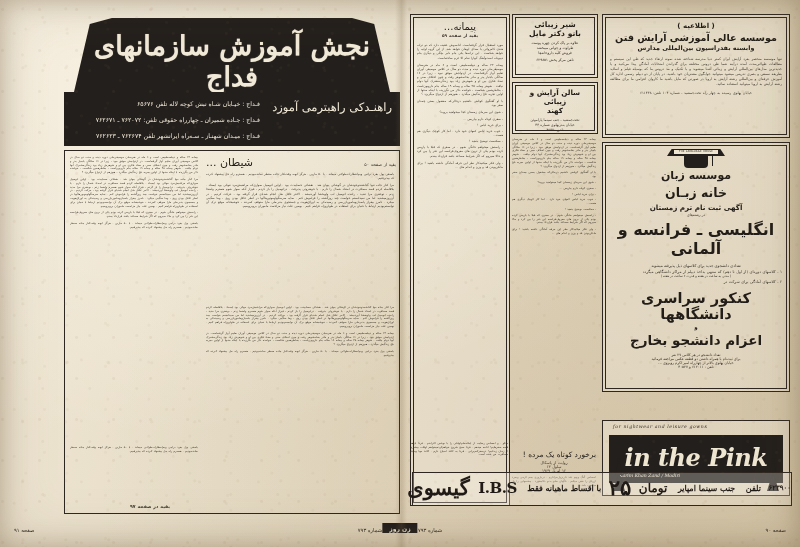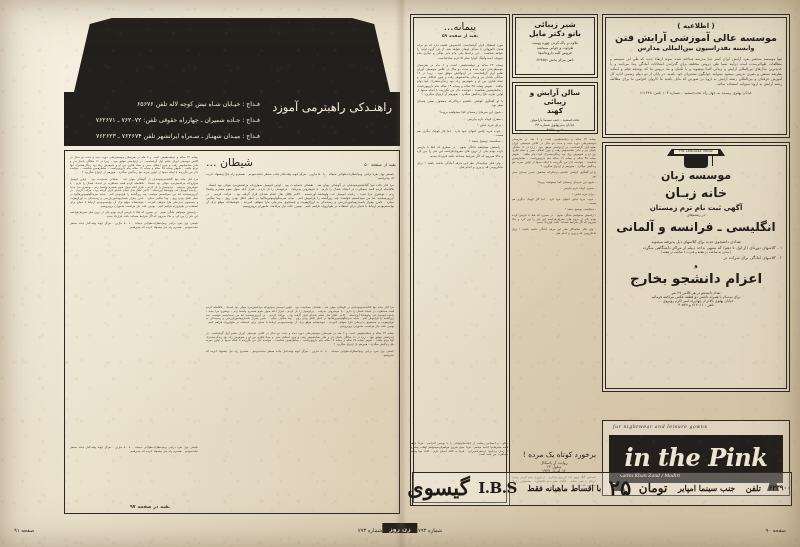--- a/index.html
+++ b/index.html
@@ -108,20 +108,21 @@
 </style>
 </head>
 <body>
 
 <div id="page">
 
   <div class="sheet left">
 
     <div id="fadaj">
       <div class="blk logo"></div>
+      <div class="fadaj-title">نجش آموزش سازمانهای فداج</div>
       <div class="blk strip"></div>
       <div class="fadaj-slogan">راهنـدکی راهبترمی آموزد</div>
       <div class="fadaj-lines">
         <div>فـداج : خیـابان شـاه نبش کوچه لاله تلفن ۶۵۶۷۶</div>
         <div>فـداج : جـاده شمیران ـ چهارراه حقوقی تلفن: ۷۶۲۰۷۲ ـ ۷۶۲۶۷۱</div>
         <div>فـداج : میـدان شهنـاز ـ سـه‌راه ایرانشهر تلفن ۷۶۲۶۷۴ ـ ۷۶۲۶۲۳</div>
       </div>
     </div>
 
     <div class="rule" style="left:58px;top:144px;width:336px;height:1px;"></div>
@@ -252,25 +253,26 @@
           <div class="tag">THE LANGUAGE HOUSE</div>
           <div class="capb"></div>
           <div class="tassel"></div>
         </div>
       </div>
       <div style="position:absolute;left:7px;right:7px;top:26px;">
         <div class="adtitle" style="font-size:11px;">موسسه زبان</div>
         <div class="adtitle" style="font-size:12.5px;margin-top:3px;">خانه زبـان</div>
         <div class="adtitle" style="font-size:7.2px;margin-top:3px;">آگهی ثبت نام ترم زمستان</div>
         <div class="adbody" style="font-size:3.6px;margin-top:1px;">در رشته‌های</div>
-        <div class="adtitle" style="font-size:12px;margin-top:3px;">انگلیسی ـ فرانسه و آلمانی</div>
+        <div class="adtitle" style="font-size:16px;margin-top:3px;">انگلیسی ـ فرانسه و آلمانی</div>
         <div class="adbody" style="font-size:3.8px;margin-top:5px;">تعدادی دانشجوی جدید برای کلاسهای ذیل پذیرفته میشوند</div>
         <div class="txt" style="font-size:3.8px;text-align:right;margin-top:2px;">۱ ـ کلاسهای دوره‌ای (از اول تا دهم) که منتهی بداخذ دیپلم از مراکز دانشگاهی میگردد</div>
         <div class="adbody" style="font-size:3.2px;">( مدتی به ساعت در هفته و قدرت ۶ ساعت در هفته )</div>
         <div class="txt" style="font-size:3.8px;text-align:right;margin-top:2px;">۲ ـ کلاسهای آمادگی برای شرکت در</div>
+        <div class="adtitle" style="font-size:14.5px;margin-top:6px;">کنکور سراسری دانشگاهها</div>
         <div class="adtitle" style="font-size:5.5px;margin-top:2px;">و</div>
         <div class="adtitle" style="font-size:13.5px;margin-top:2px;">اعزام دانشجو بخارج</div>
         <div class="adbody" style="font-size:3.6px;margin-top:5px;">تعداد دانشجو در هر کلاس ۲۷ نفر</div>
         <div class="adbody" style="font-size:3.6px;">برای ثبت‌نام با همراه داشتن دو قطعه عکس مراجعه فرمائید</div>
         <div class="adbody" style="font-size:3.6px;">خیابان پهلوی بالاتر از چهارراه امیر اکرم روبروی ...</div>
         <div class="adbody" style="font-size:3.6px;">تلفن : ۶۱۲۰۱۱ و ۴۰۵۲۷</div>
       </div>
     </div>
 
     <div class="box" id="pink" style="left:194px;top:390px;width:186px;height:74px;margin-top:24px;">

